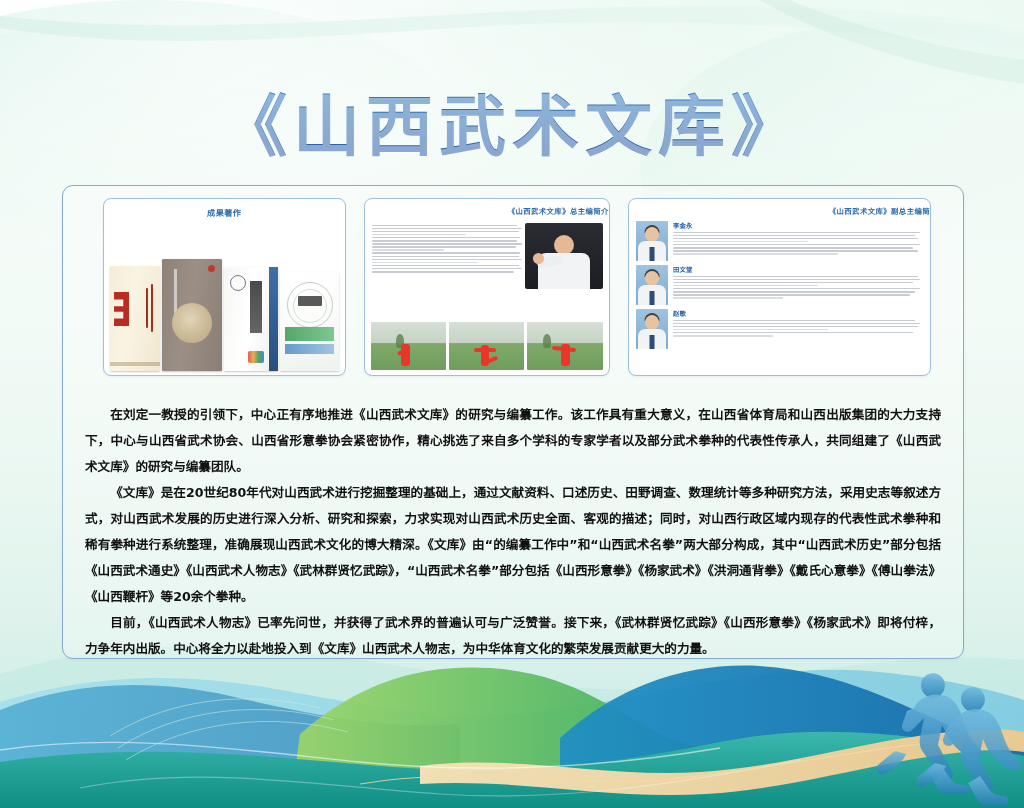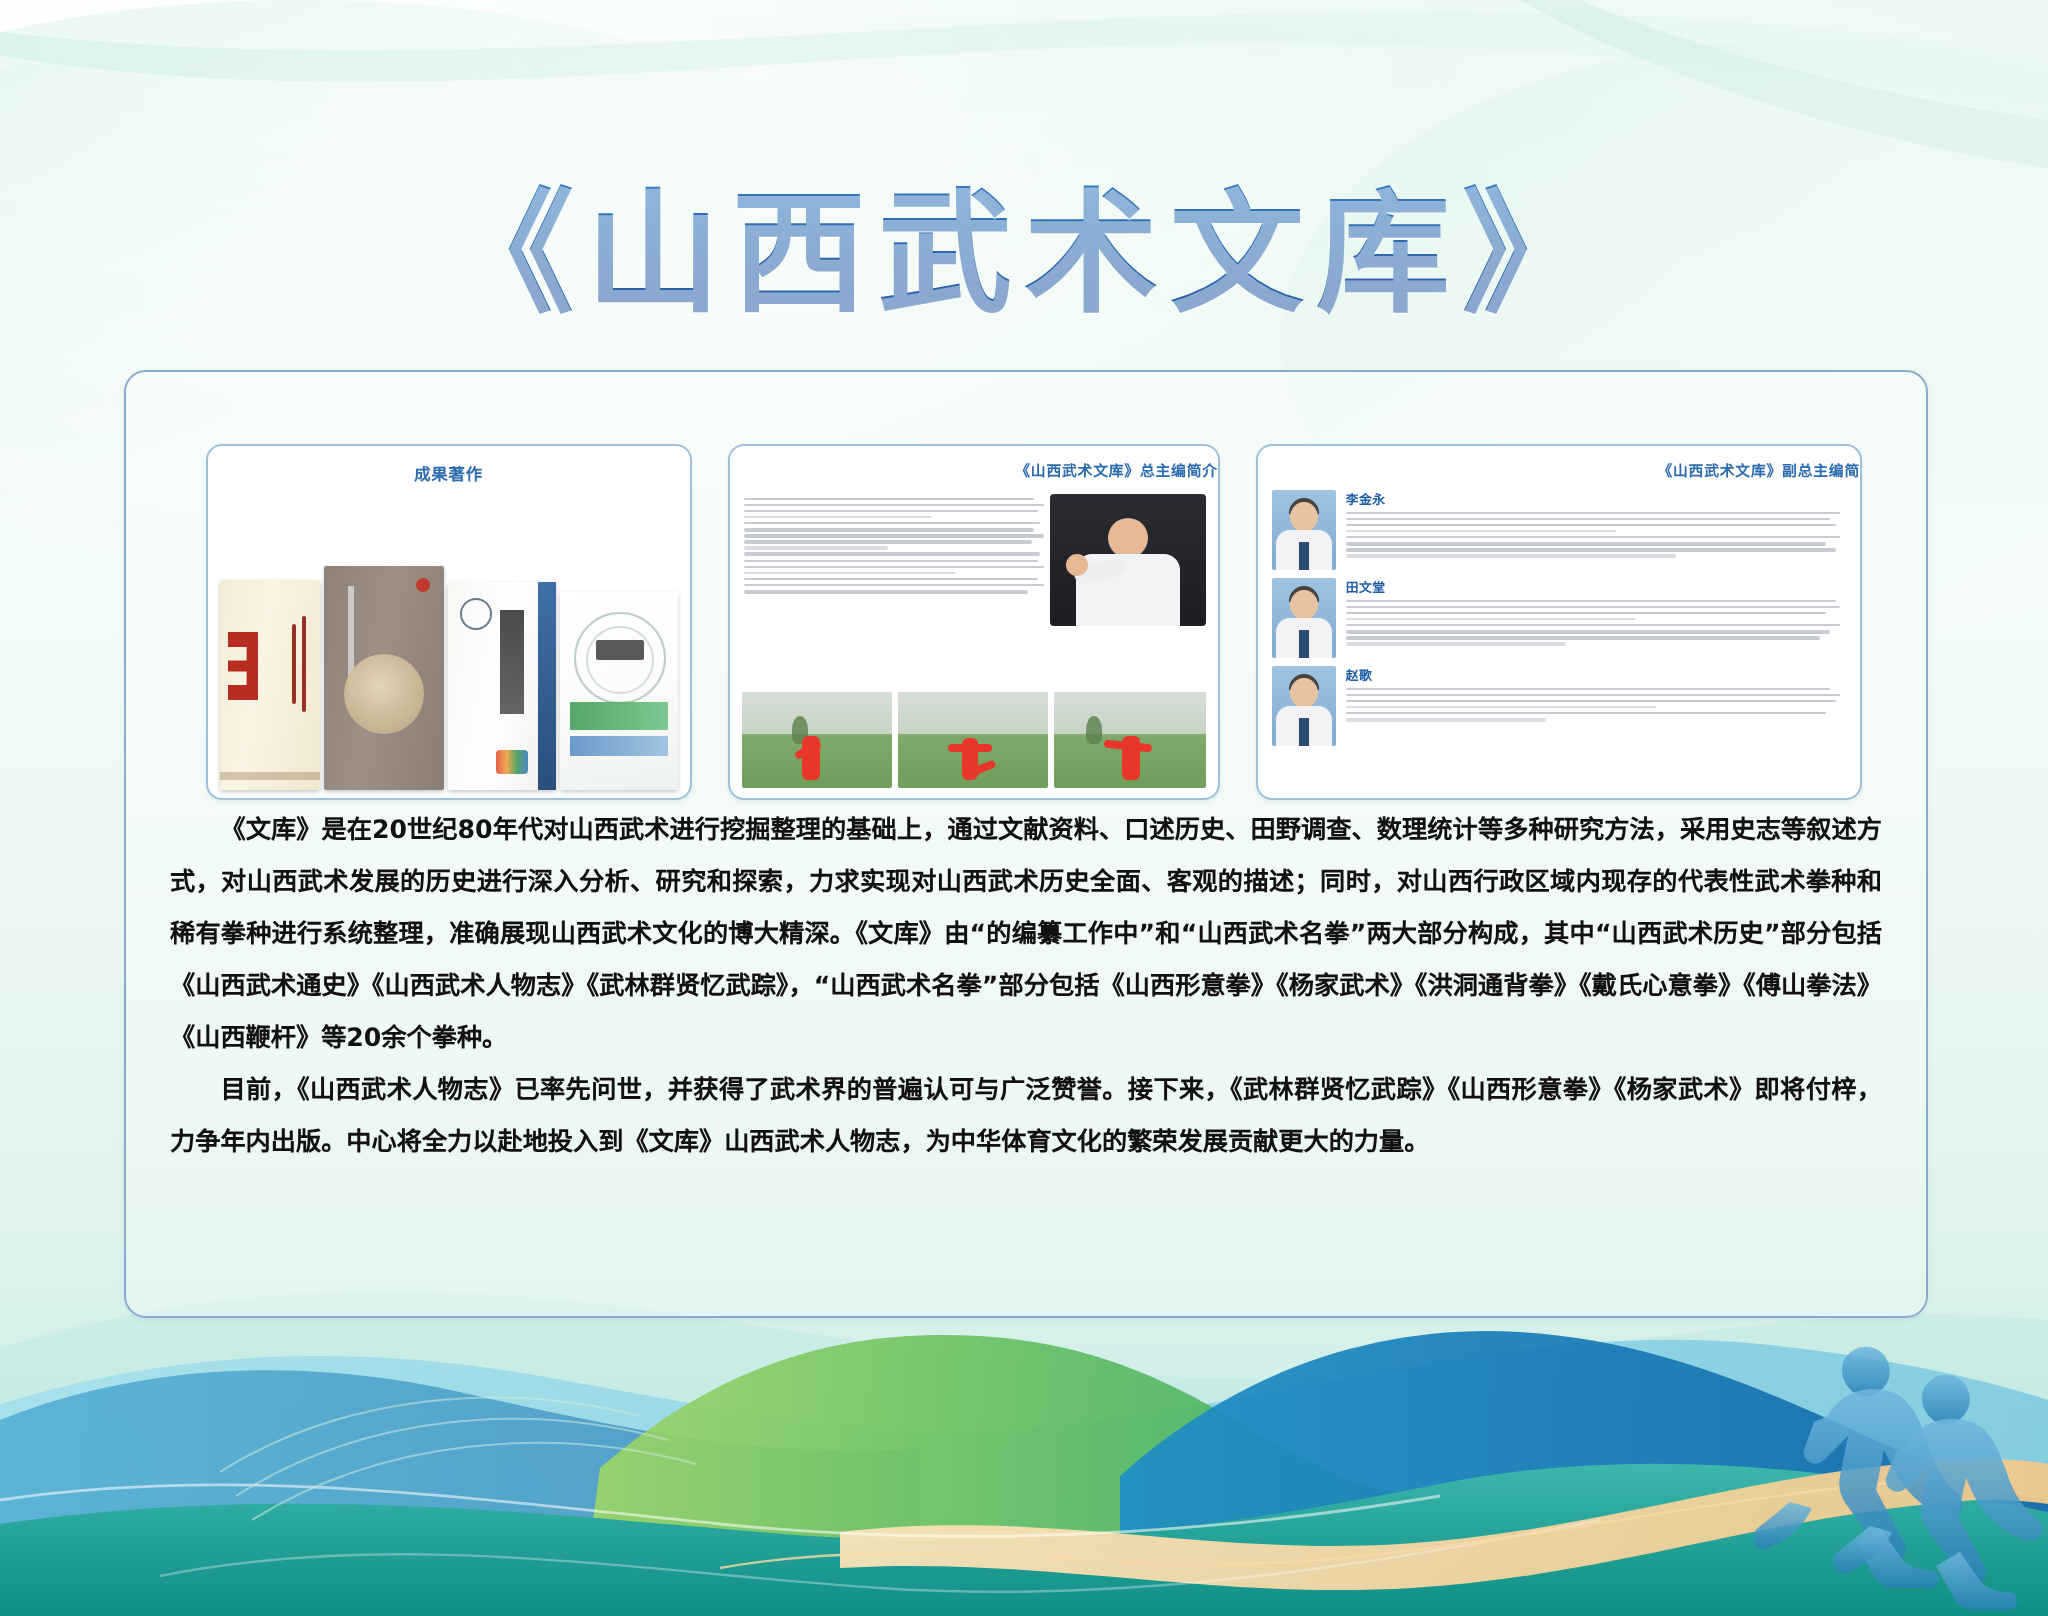--- a/index.html
+++ b/index.html
@@ -35,21 +35,21 @@
   
   .frame{
     position:absolute;left:62px;top:185px;width:900px;height:472px;
     border:1.6px solid #8aa9cf;border-radius:11px;
     background:rgba(255,255,255,.30);
     box-shadow:0 1px 3px rgba(40,80,130,.07);
     z-index:5;
   }
 
   
-  .panels{position:absolute;left:40px;top:36px;width:828px;height:178px;display:flex;gap:18px;}
+  .panels{position:absolute;left:40px;top:12px;width:828px;height:178px;display:flex;gap:18px;}
   .panel{
     background:#ffffff;border:1.3px solid #9fc0dd;border-radius:8px;
     position:relative;overflow:hidden;
     box-shadow:0 1px 2px rgba(40,80,130,.08);
   }
   .panel-a{width:250px;}
   .panel-b{width:254px;}
   .panel-c{width:288px;padding-left:24px;}
   .panel-title{
     text-align:center;color:#2e6cb0;font-weight:700;
@@ -300,20 +300,21 @@
               <div class="tline" style="width:96%"></div>
                 <div class="tline s" style="width:40%"></div>
             </div>
           </div>
 
         </div>
       </div>
     </div>
 
     <div class="article">
+      <p>在刘定一教授的引领下，中心正有序地推进《山西武术文库》的研究与编纂工作。该工作具有重大意义，在山西省体育局和山西出版集团的大力支持下，中心与山西省武术协会、山西省形意拳协会紧密协作，精心挑选了来自多个学科的专家学者以及部分武术拳种的代表性传承人，共同组建了《山西武术文库》的研究与编纂团队。</p>
       <p>《文库》是在20世纪80年代对山西武术进行挖掘整理的基础上，通过文献资料、口述历史、田野调查、数理统计等多种研究方法，采用史志等叙述方式，对山西武术发展的历史进行深入分析、研究和探索，力求实现对山西武术历史全面、客观的描述；同时，对山西行政区域内现存的代表性武术拳种和稀有拳种进行系统整理，准确展现山西武术文化的博大精深。《文库》由“的编纂工作中”和“山西武术名拳”两大部分构成，其中“山西武术历史”部分包括《山西武术通史》《山西武术人物志》《武林群贤忆武踪》，“山西武术名拳”部分包括《山西形意拳》《杨家武术》《洪洞通背拳》《戴氏心意拳》《傅山拳法》《山西鞭杆》等20余个拳种。</p>
       <p>目前，《山西武术人物志》已率先问世，并获得了武术界的普遍认可与广泛赞誉。接下来，《武林群贤忆武踪》《山西形意拳》《杨家武术》即将付梓，力争年内出版。中心将全力以赴地投入到《文库》山西武术人物志，为中华体育文化的繁荣发展贡献更大的力量。</p>
     </div>
   </div>
 
   <svg class="footer" viewBox="0 0 1024 170" preserveAspectRatio="none">
     <defs>
       <linearGradient id="fbase" x1="0" y1="0" x2="0" y2="1">
         <stop offset="0" stop-color="#3bb7ac"></stop>
           <stop offset="1" stop-color="#0f8e84"></stop>

